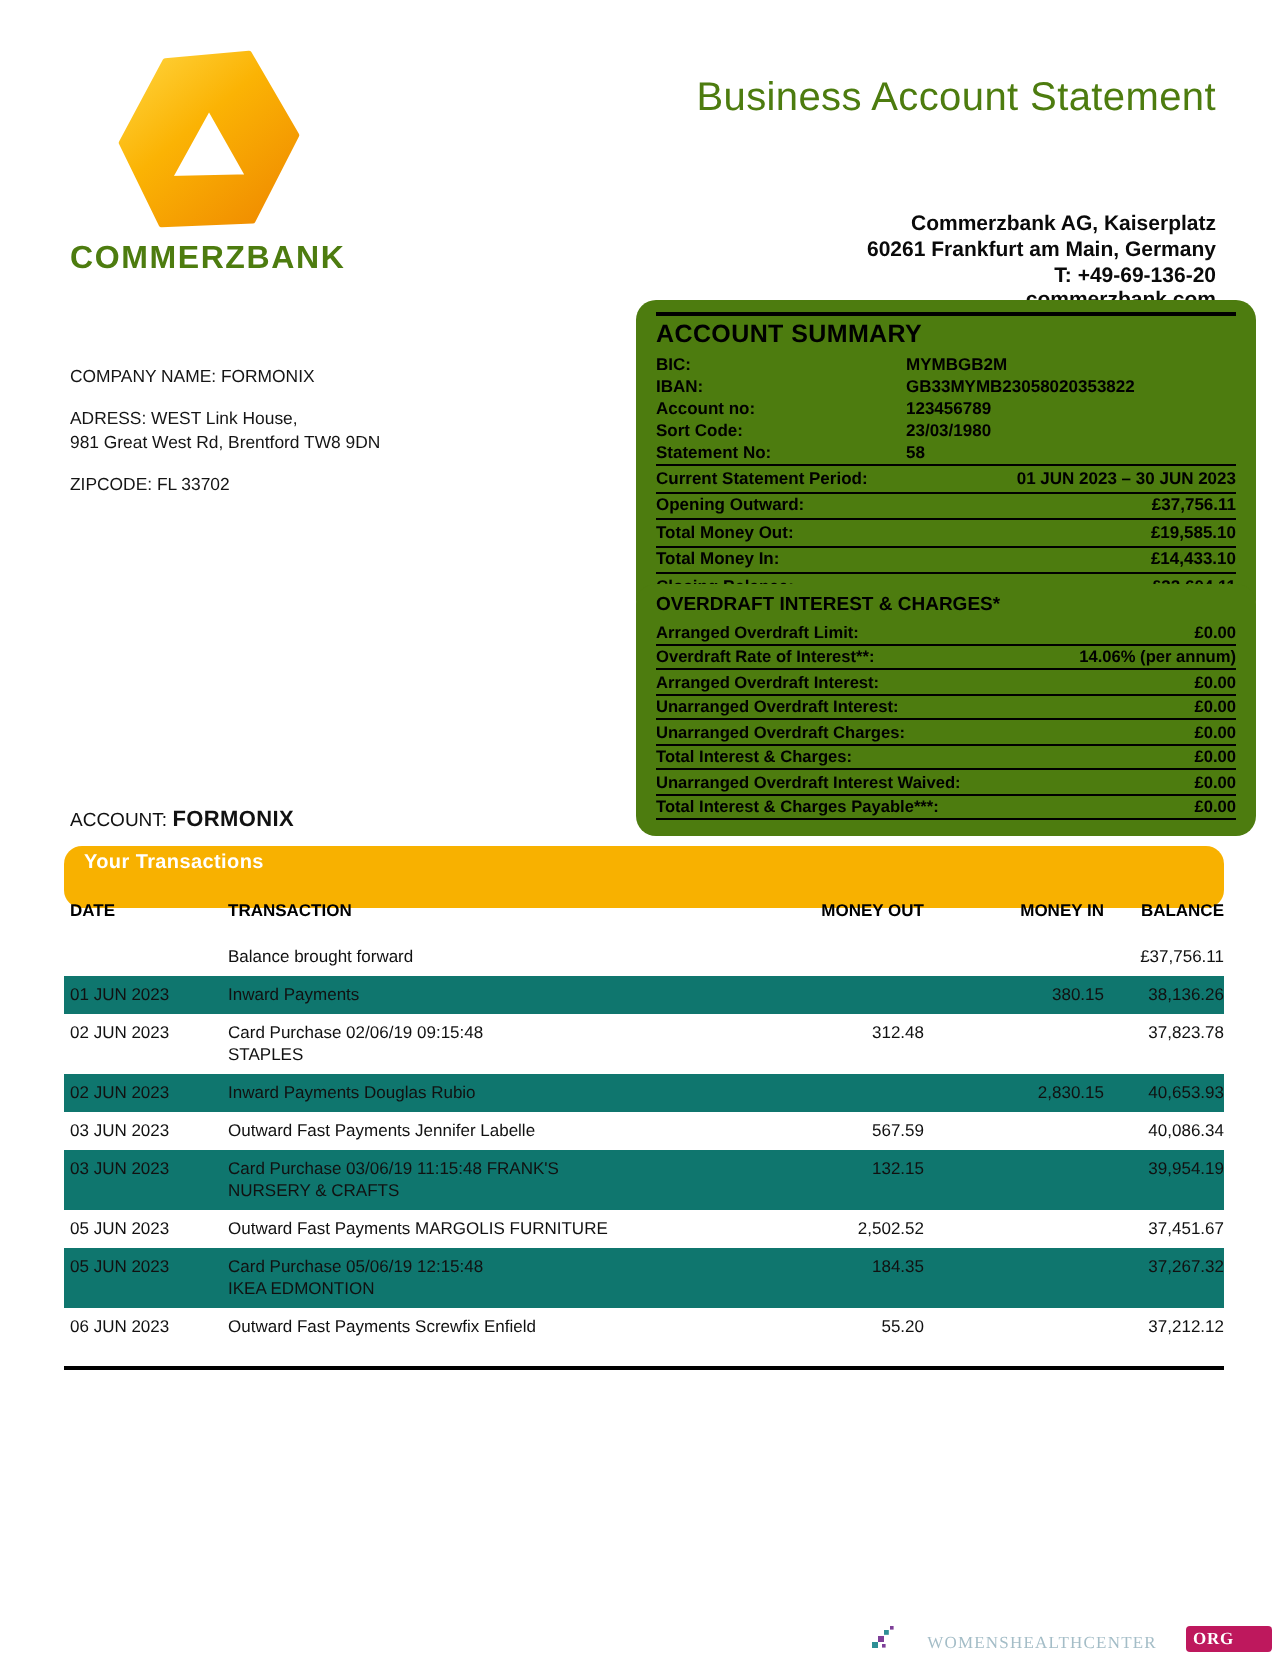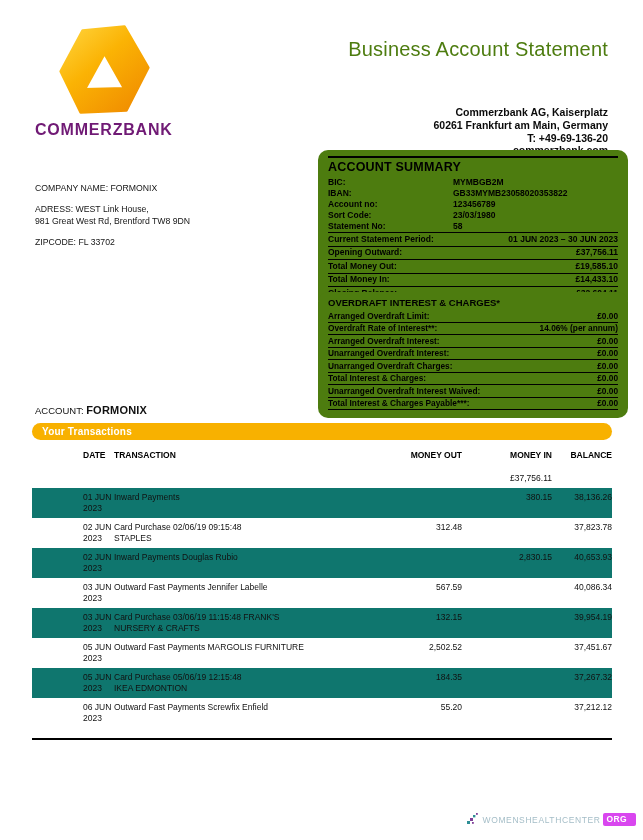--- a/index.html
+++ b/index.html
@@ -6,21 +6,21 @@
   html,body { background:#e8e8e8; }
   body { font-family:"Liberation Sans", sans-serif; }
   .page {
     position:relative; width:643px; height:840px; margin:0 auto;
     background:#ffffff; overflow:hidden; color:#000;
   }
 
   
   .logo-hex { position:absolute; left:57px; top:22px; width:95px; height:95px; }
   .logo-word { position:absolute; left:35px; top:121px; font-size:16px; font-weight:bold;
-               letter-spacing:0.8px; color:#701a75; }
+               letter-spacing:0.8px; color:#4d7c0f; }
   .doc-title { position:absolute; right:35px; top:38px; font-size:20px; font-weight:400;
                color:#4d7c0f; letter-spacing:0.2px; }
   .bank-address { position:absolute; right:35px; top:106px; text-align:right;
                   font-size:10.5px; font-weight:bold; line-height:1.22; color:#0a0a0a; }
 
   
   .company { position:absolute; left:35px; top:183px; font-size:8.7px; line-height:1.3; color:#151515; }
   .company .gap { height:10px; }
 
   
@@ -38,39 +38,39 @@
   .bal-row:last-child { border-bottom:2px solid #000; }
   .od-row { display:flex; justify-content:space-between; font-size:8.3px; font-weight:bold;
             border-bottom:1.5px solid #000; padding:1.5px 0 1px 0; line-height:9px; }
   .od-row:first-of-type { border-top:0; }
 
   
   .account-line { position:absolute; left:35px; top:404px; font-size:9.5px; color:#111; }
   .account-line b { font-size:11px; letter-spacing:0.2px; }
 
   
-  .tx-bar { position:absolute; left:32px; top:423px; width:580px; height:17px;
+  .tx-bar { position:absolute; left:32px; top:423px; width:580px; height:31px;
             background:#F8B100; border-radius:9px; color:#fff; font-weight:bold;
             font-size:10px; line-height:17px; padding-left:10px; letter-spacing:0.2px; }
   .tx-table { position:absolute; left:32px; top:444px; width:580px; }
   .tx-row { display:grid; grid-template-columns:82px 256px 92px 90px 60px;
             font-size:8.5px; line-height:11px; padding:4px 0; color:#111; }
   .tx-row.header { font-weight:bold; padding:6px 0 8px 0; color:#000; }
   .tx-row.shaded { background:#0f766e; }
-  .tx-row .c-date { padding-left:3px;margin-left:48px; }
+  .tx-row .c-date { padding-left:3px; }
   .tx-row .c-tx { white-space:pre-line; padding-right:10px; }
   .tx-row .c-out, .tx-row .c-in, .tx-row .c-bal { text-align:right; }
   .tx-row .c-bal { padding-right:0; }
   .table-endline { border-top:2px solid #000; margin-top:10px; }
 
   
-  .watermark { position:absolute; right:7px; top:813px; display:flex; align-items:center; gap:3px; }
+  .watermark { position:absolute; right:7px; top:813px; display:flex; align-items:flex-end; gap:15px;font-family:Liberation Serif, serif; }
   .wm-text { font-size:8.5px; letter-spacing:0.6px; color:#A4BDC7; }
-  .wm-chip { font-size:8.5px; font-weight:bold; color:#fff; background:#d946ef;
-             padding:1px 9px 2px 3px; border-radius:2px; letter-spacing:0.4px; }
+  .wm-chip { font-size:8.5px; font-weight:bold; color:#fff; background:#be185d;
+             padding:1px 19px 2px 3px; border-radius:2px; letter-spacing:0.4px; }
 </style>
 </head>
 <body>
 
 <div class="page">
 
   <svg class="logo-hex" viewBox="0 0 100 100" aria-hidden="true">
     <defs>
       <linearGradient id="lg1" x1="0%" y1="0%" x2="85%" y2="100%">
         <stop offset="0%" stop-color="#FFD640"></stop>
@@ -198,20 +198,21 @@
     <div class="tx-row header">
       <div class="c-date">DATE</div>
       <div class="c-tx">TRANSACTION</div>
       <div class="c-out">MONEY OUT</div>
       <div class="c-in">MONEY IN</div>
       <div class="c-bal">BALANCE</div>
     </div>
     <div id="tx-rows-host">
         <div class="tx-row">
           <div class="c-date"></div>
+          <div class="c-tx">Balance brought forward</div>
           <div class="c-out"></div>
           <div class="c-in"></div>
           <div class="c-bal">£37,756.11</div>
         </div>
         <div class="tx-row shaded">
           <div class="c-date">01 JUN 2023</div>
           <div class="c-tx">Inward Payments</div>
           <div class="c-out"></div>
           <div class="c-in">380.15</div>
           <div class="c-bal">38,136.26</div>

